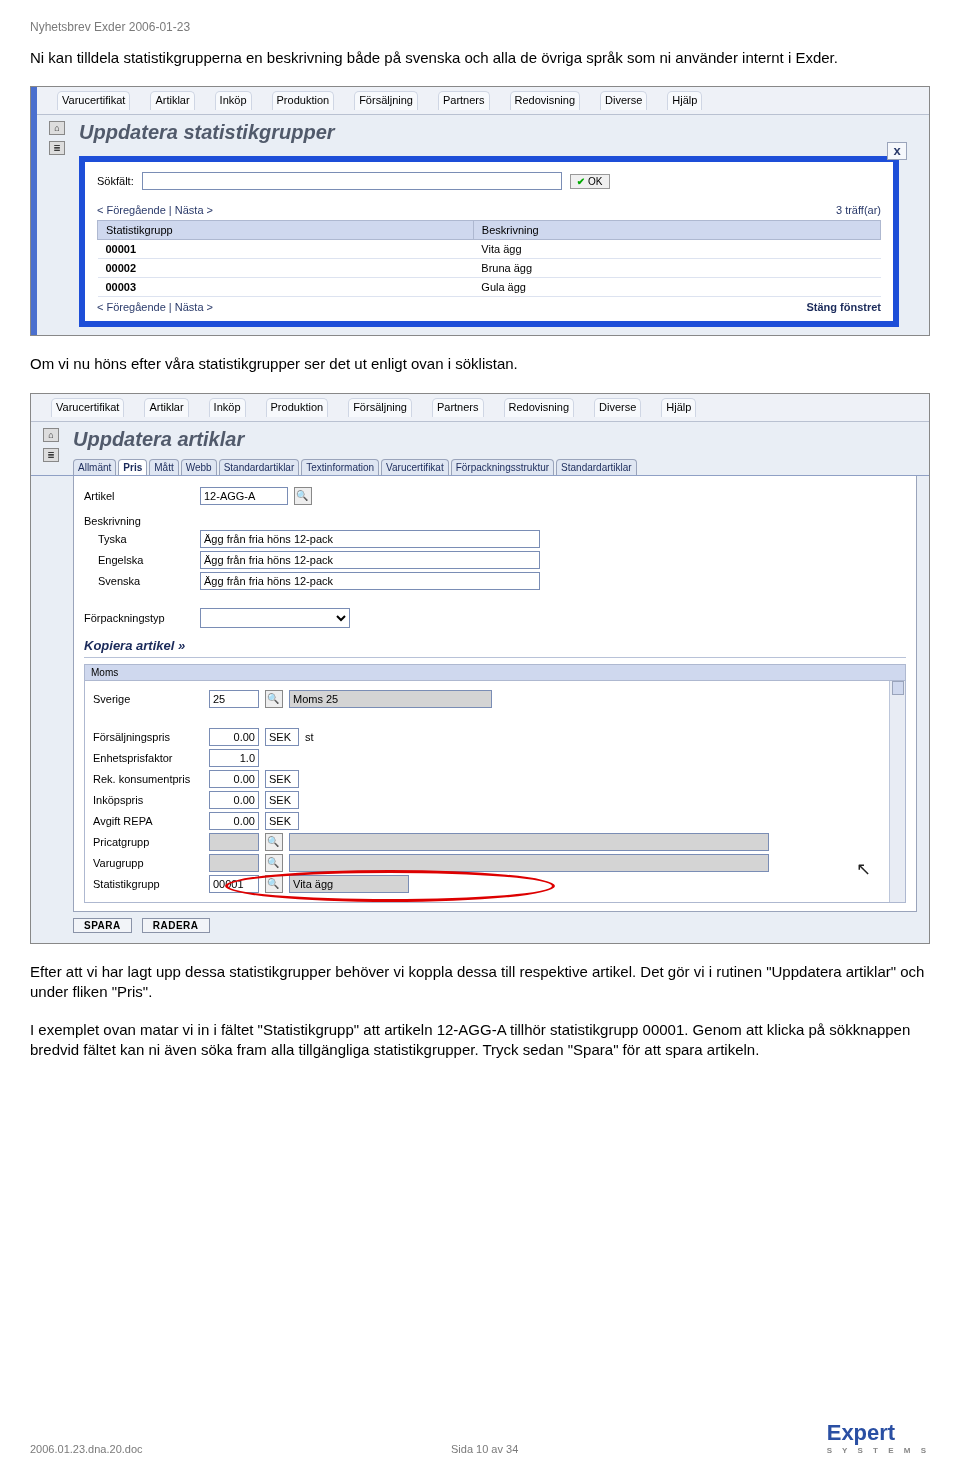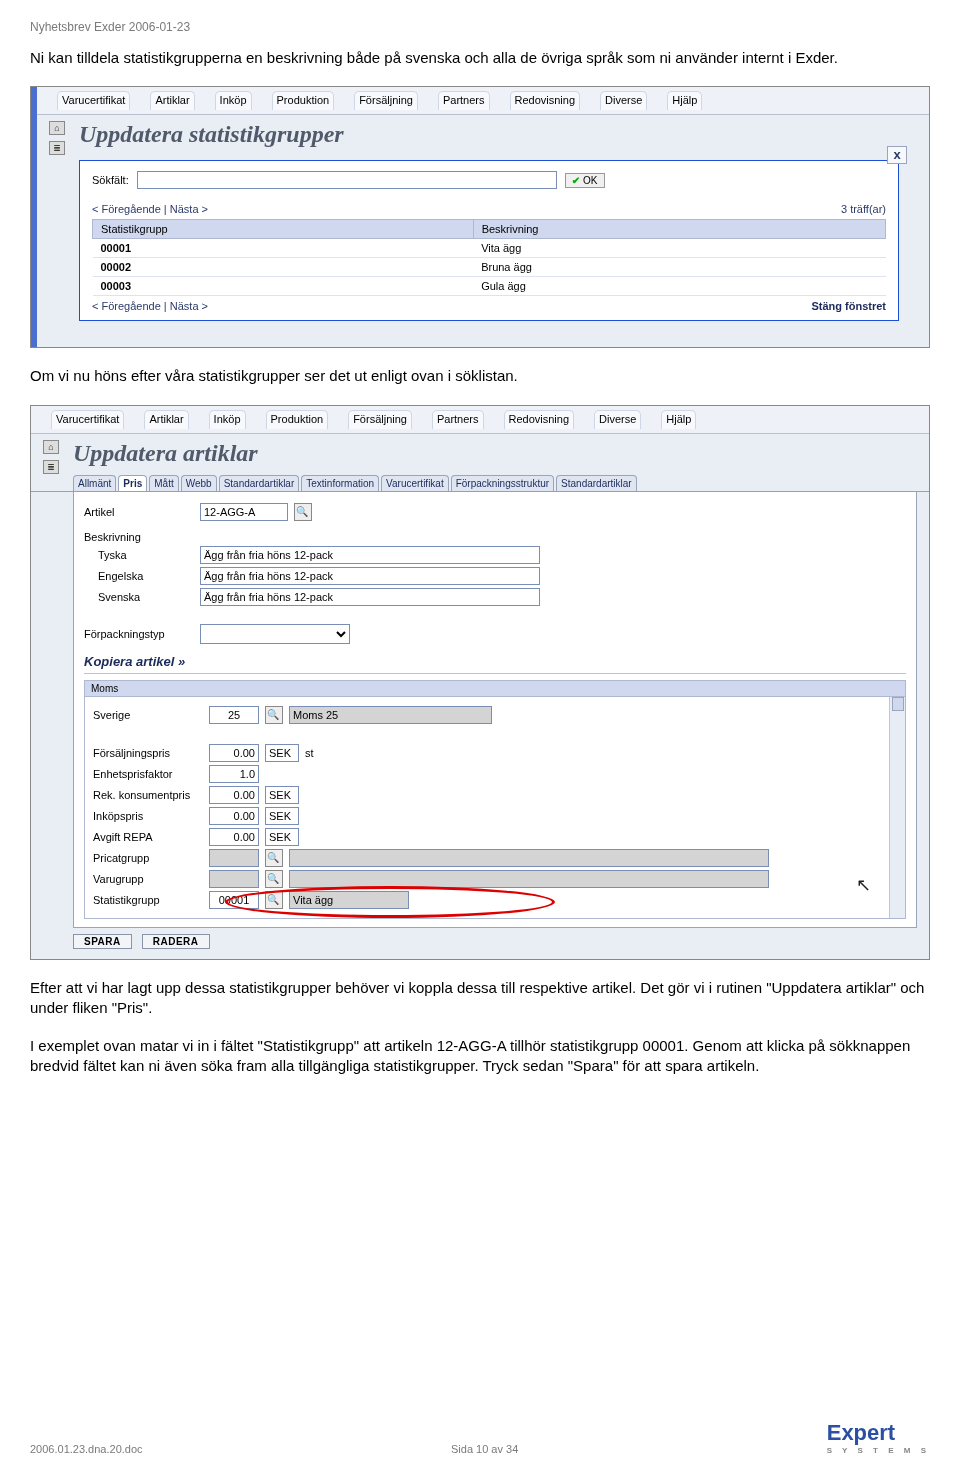--- a/index.html
+++ b/index.html
@@ -68,44 +68,44 @@
     line-height: 12px;
     text-align: center;
   }
 
   .title-row {
     position: relative;
     padding: 6px 12px 6px 42px;
     background: #e9eef5;
   }
   .page-title {
-    font-family: Liberation Serif, serif;
-    font-size: 24px;
+    font-family: Liberation Sans, sans-serif;
+    font-size: 20px;
     font-style: italic;
     font-weight: bold;
     color: #515a6b;
   }
 
   .close-x {
     position: absolute;
     right: 10px;
     top: 4px;
     width: 20px;
     height: 18px;
     border: 1px solid #9aa4bb;
     background: #f6f8fc;
     color: #2a3a6a;
     font-weight: bold;
     text-align: center;
     line-height: 16px;
     cursor: pointer;
   }
   .panel {
-    margin: 6px 30px 26px 42px;
-    border: 1px solid #1d4ed8;
+    margin: 6px 30px 8px 42px;
+    border: 6px solid #1d4ed8;
     background: #fff;
   }
   .search-row {
     display: flex;
     align-items: center;
     gap: 8px;
     padding: 10px 12px;
     font-family: Verdana, sans-serif;
     font-size: 11px;
   }
@@ -209,21 +209,21 @@
   .row.sub label { padding-left: 14px; width: 110px; }
   .tin {
     border: 1px solid #7a8db5;
     height: 18px;
     padding: 0 3px;
     font-size: 11px;
   }
   .w80 { width: 88px; }
   .w200 { width: 203px; }
   .w320 { width: 340px; }
-  .w50 { width: 50px; text-align: center; }
+  .w50 { width: 50px; }
   .mag {
     width: 18px;
     height: 18px;
     border: 1px solid #888;
     background: #eee;
     display: inline-flex;
     align-items: center;
     justify-content: center;
     cursor: pointer;
     font-size: 10px;

